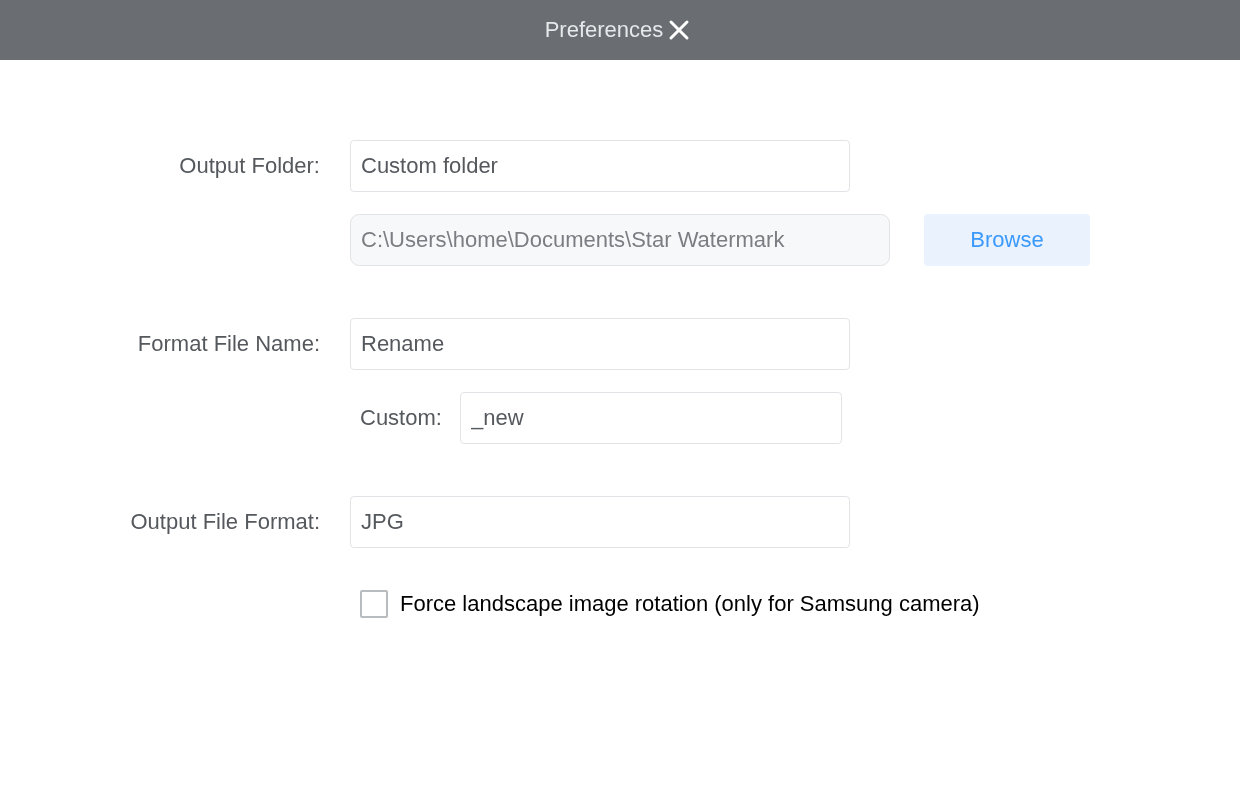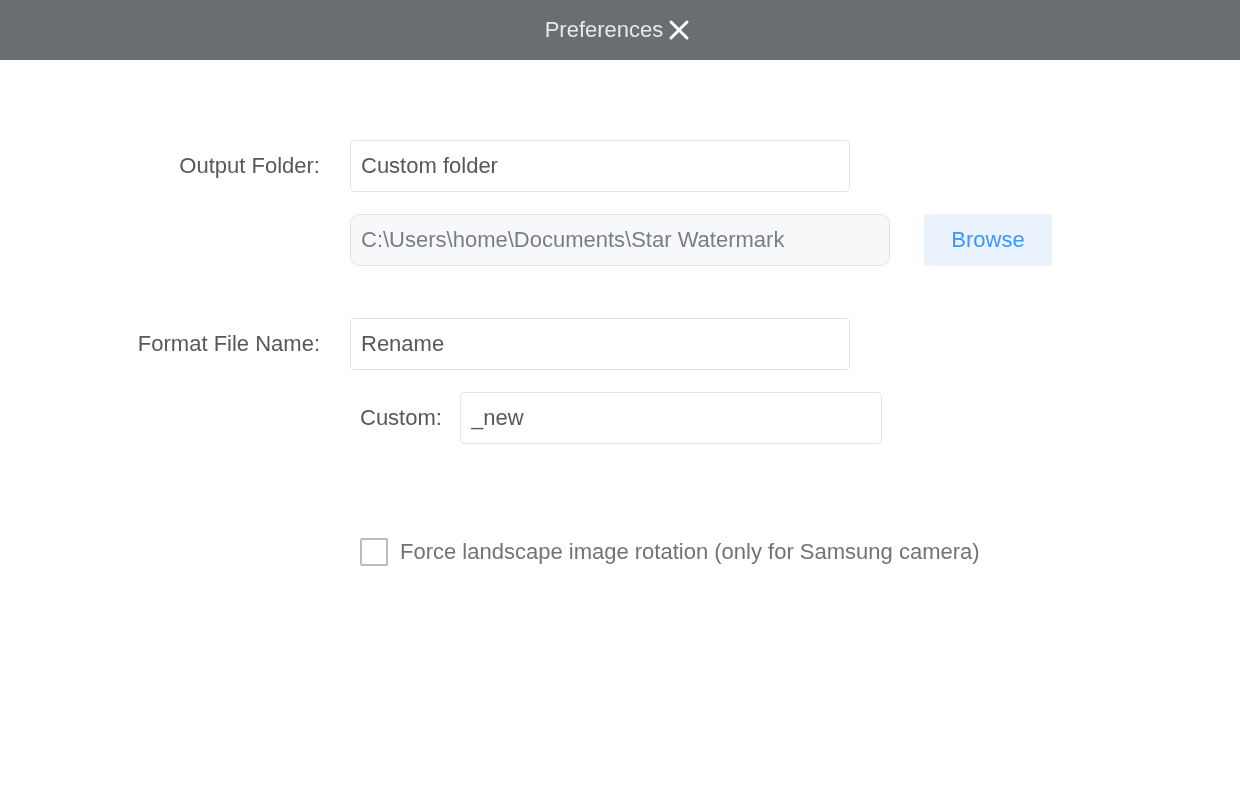--- a/index.html
+++ b/index.html
@@ -75,26 +75,26 @@
     }
     .form-input.readonly {
       background: #f7f8fa;
       color: #7a7e82;
       width: 540px;
       overflow: hidden;
       white-space: nowrap;
       border-radius: 9px;
     }
     .form-input.mid {
-      width: 422px;
+      width: 382px;
     }
     .browse-btn {
       margin-left: 22px;
       height: 52px;
-      width: 128px;
+      width: 166px;
       border: none;
       border-radius: 4px;
       background: #eaf3fd;
       color: #3b99fc;
       font-size: 22px;
       cursor: pointer;
       font-family: inherit;
     }
     .checkbox-row {
       display: flex;
@@ -107,21 +107,21 @@
       height: 28px;
       border: 2px solid #b9bcbf;
       border-radius: 2px;
       background: #ffffff;
       margin-right: 12px;
       cursor: pointer;
       flex-shrink: 0;
     }
     .checkbox-label {
       font-size: 22px;
-      color: #737373;
+      color: #000000;
     }
     .suffix-row {
       display: flex;
       align-items: center;
       margin-left: 320px;
       margin-bottom: 22px;
       margin-top: 22px;
     }
     .spacer-md { height: 30px; }
   </style>
@@ -158,19 +158,23 @@
     <input type="text" class="form-input wide" value="Rename" style="">
   </div>
 
   <div class="suffix-row">
     <div class="inline-label">Custom:</div>
     <input type="text" class="form-input mid" value="_new" style="">
   </div>
 
   <div class="spacer-md"></div>
 
+  <div class="form-row">
+    <div class="form-label">Output File Format:</div>
+    <input type="text" class="form-input wide" value="JPG" style="">
+  </div>
 
   <div class="checkbox-row">
     <div class="checkbox-box"></div>
     <div class="checkbox-label">Force landscape image rotation (only for Samsung camera)</div>
   </div>
 
 </div>
 
 </body></html>

